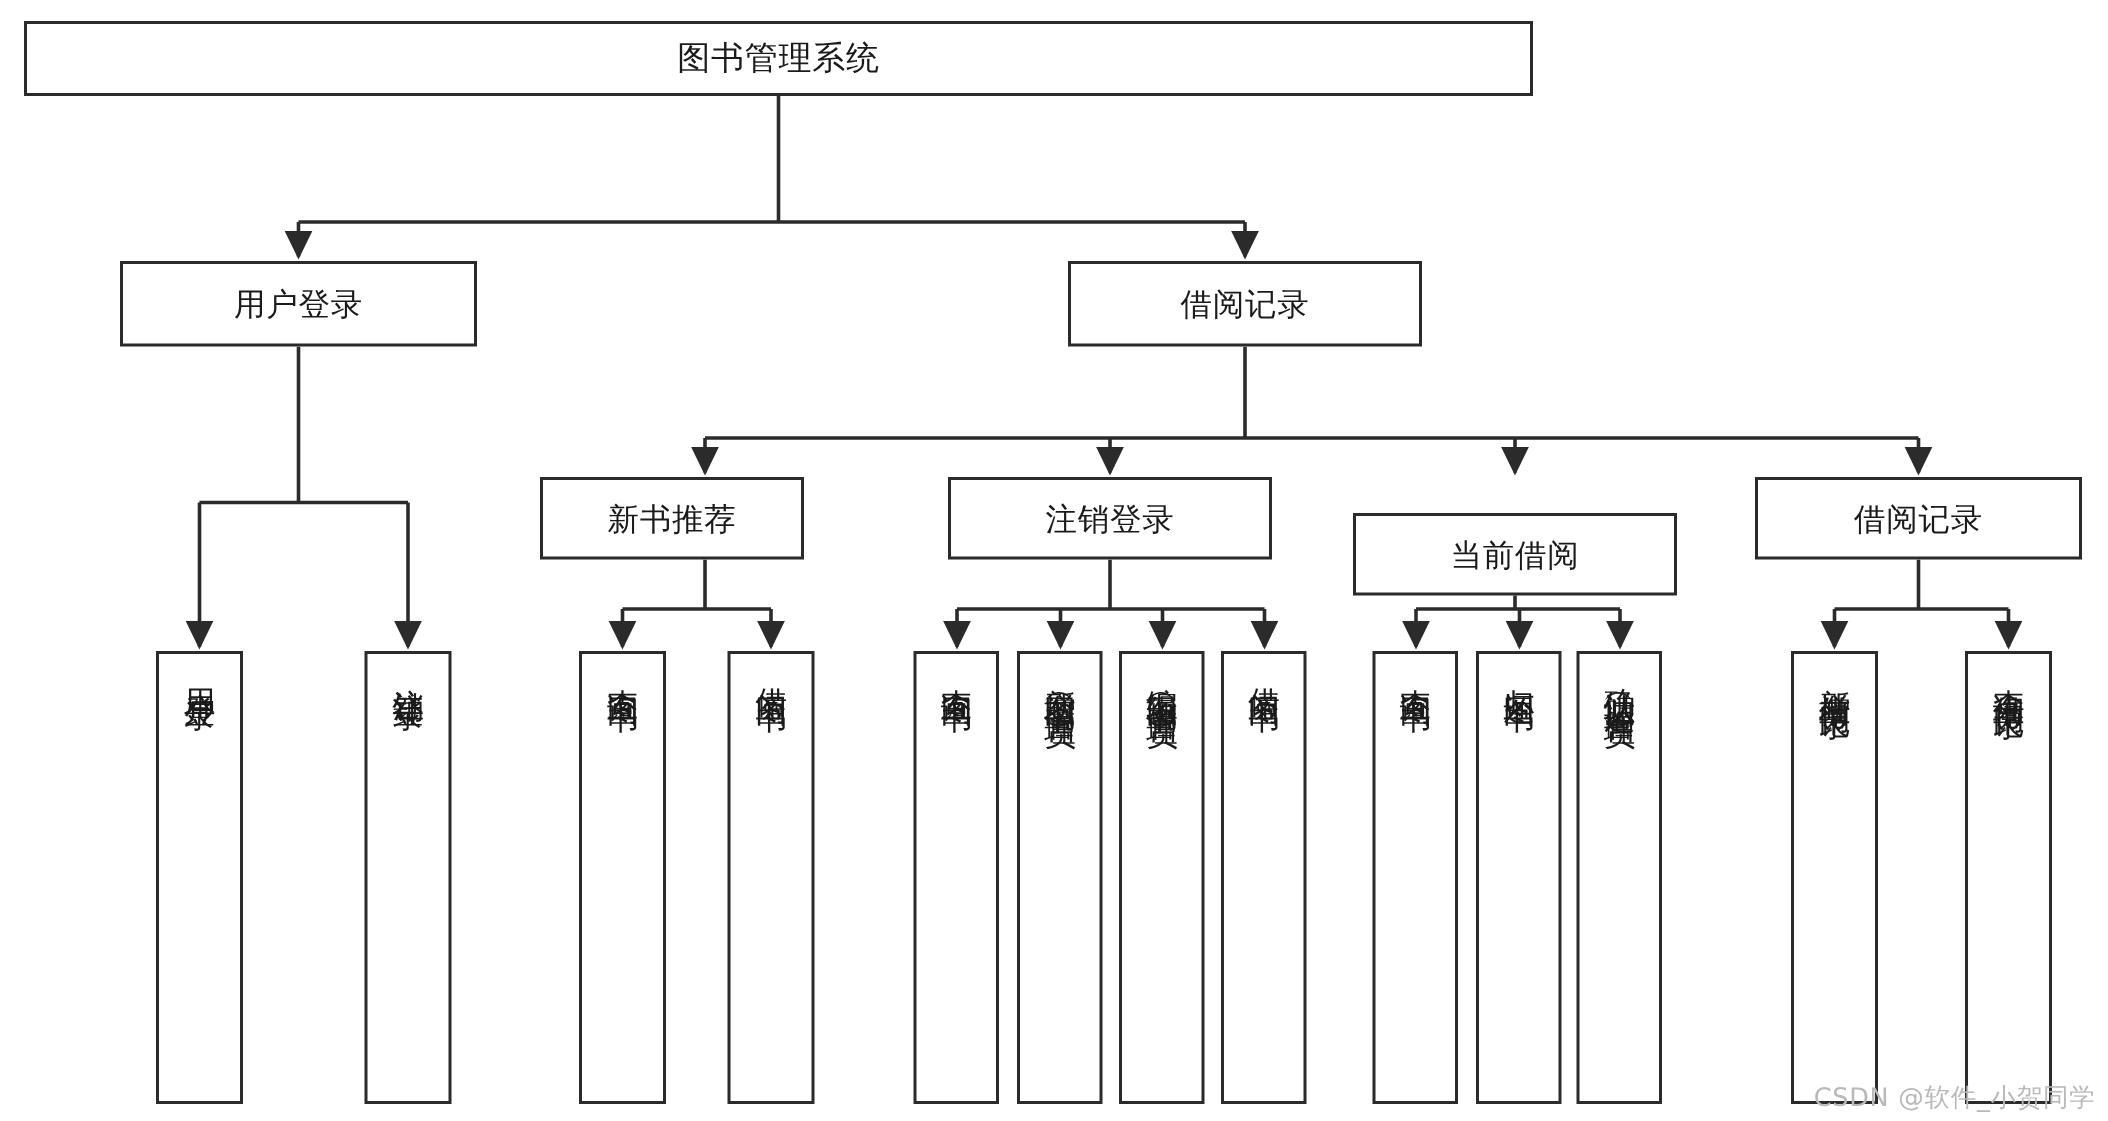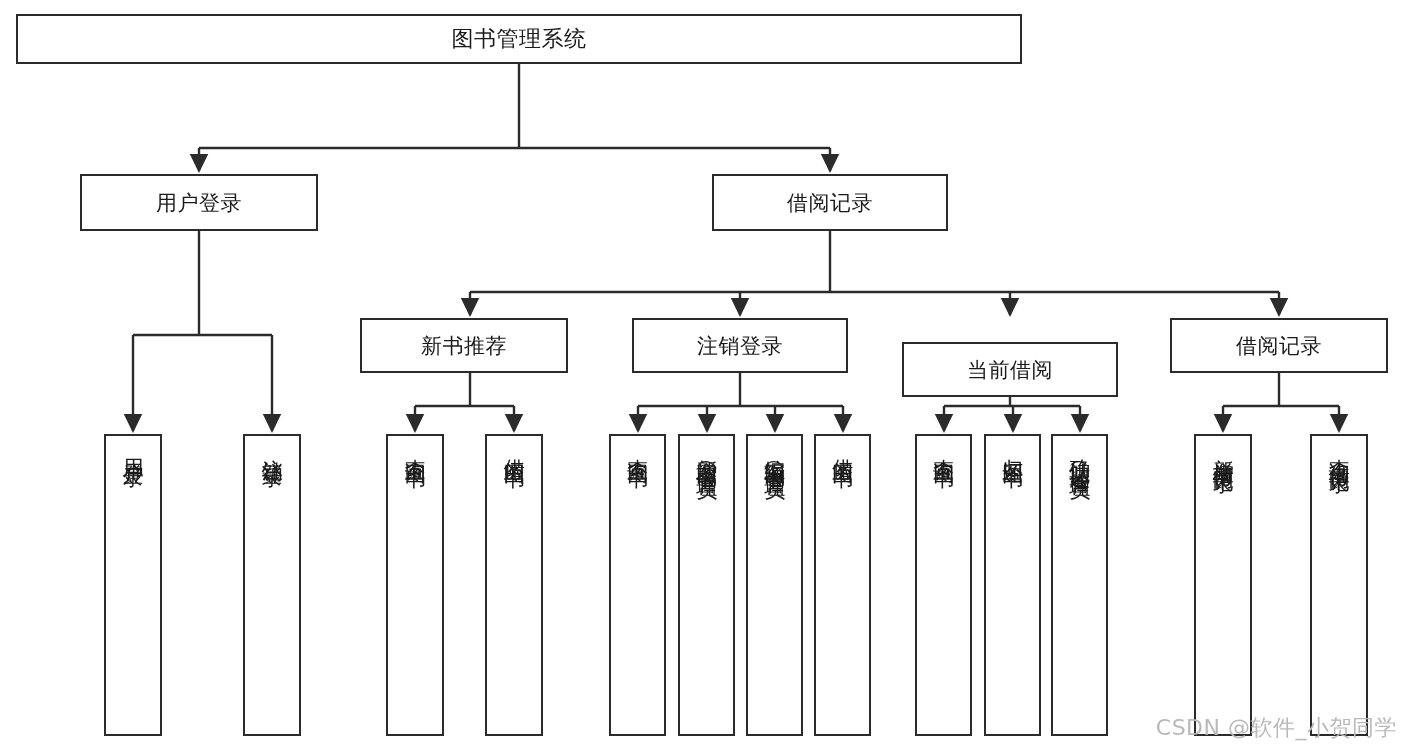--- a/index.html
+++ b/index.html
@@ -60,21 +60,21 @@
     white-space: nowrap;
     display: block;
   }
   .node-label {
     pointer-events: none;
   }
   .watermark {
     position: absolute;
     right: 8px;
     bottom: 4px;
-    font-size: 22px;
+    font-size: 17px;
     color: #b9b9b9;
     letter-spacing: 0.5px;
     z-index: 5;
     white-space: nowrap;
     text-align: right;
   }
 </style>
 </head>
 <body>
 
@@ -127,21 +127,21 @@
     <span class="node-label">图书管理系统</span>
   </div>
 
   <div class="node node-h" style="left: 80px; top: 174px; width: 238px; height: 57px;">
     <span class="node-label">用户登录</span>
   </div>
   <div class="node node-h" style="left: 712px; top: 174px; width: 236px; height: 57px;">
     <span class="node-label">借阅记录</span>
   </div>
 
-  <div class="node node-h" style="left: 360px; top: 318px; width: 208px; height: 55px;">
+  <div class="node node-h" style="left: 360px; top: 318px; width: 176px; height: 55px;">
     <span class="node-label">新书推荐</span>
   </div>
   <div class="node node-h" style="left: 632px; top: 318px; width: 216px; height: 55px;">
     <span class="node-label">注销登录</span>
   </div>
   <div class="node node-h" style="left: 902px; top: 318px; width: 216px; height: 55px; margin-top: 24px;">
     <span class="node-label">当前借阅</span>
   </div>
   <div class="node node-h" style="left: 1170px; top: 318px; width: 218px; height: 55px;">
     <span class="node-label">借阅记录</span>

